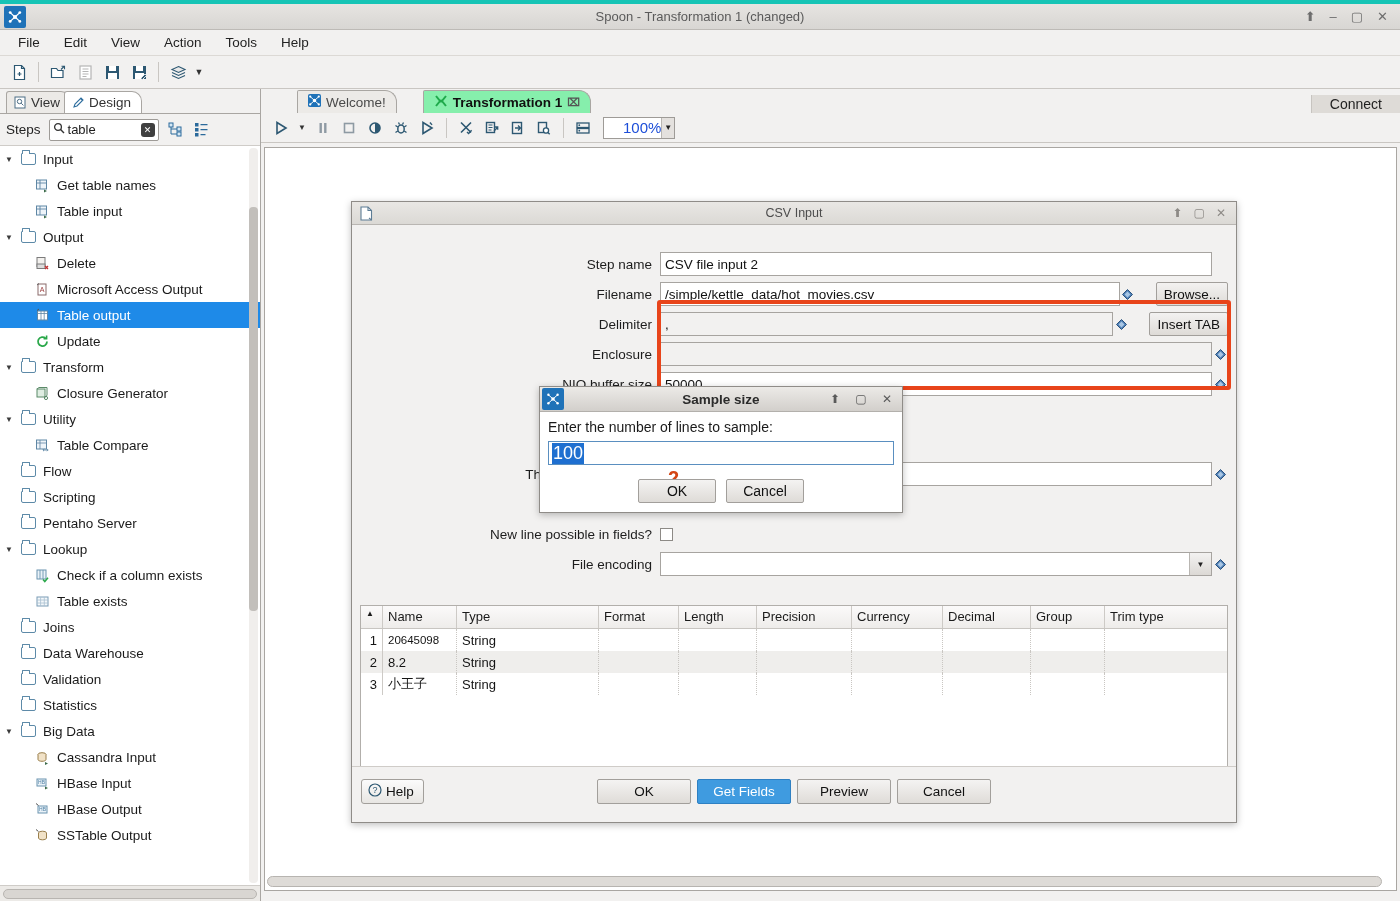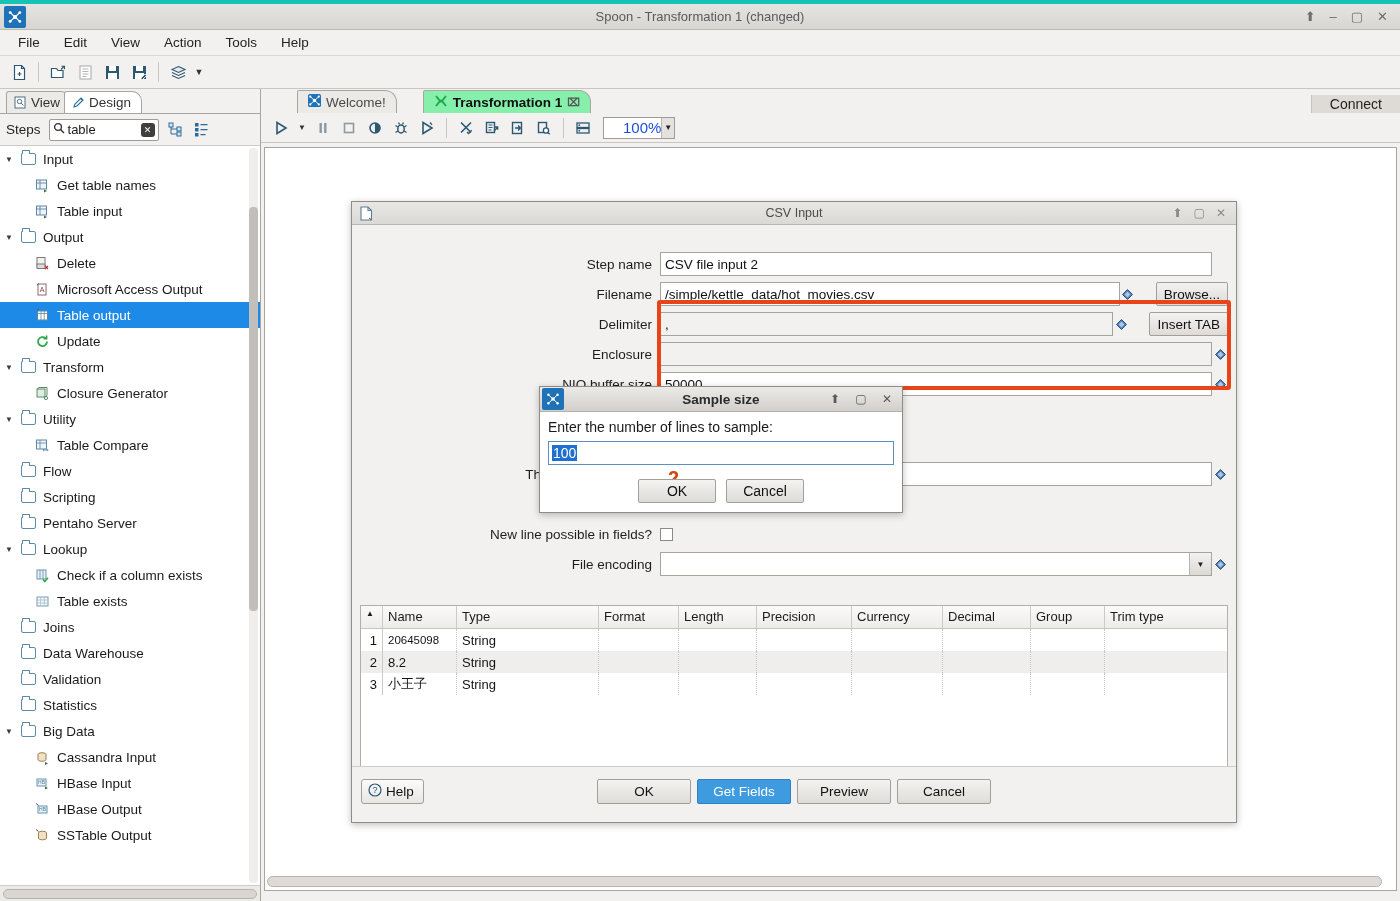--- a/index.html
+++ b/index.html
@@ -191,21 +191,21 @@
   .sdtitle .stx { position:absolute; left:0; right:0; text-align:center; font-size:13.5px;
     font-weight:bold; color:#2b2b2b; }
   .sdtitle .sbt { margin-left:auto; display:flex; gap:8px; align-items:center; padding-right:6px;
     z-index:2; }
   .sbtnbox { width:18px; height:18px; display:flex; align-items:center; justify-content:center;
     color:#5a5a5a; font-size:12px; }
   .sdbody { background:#fff; height:100px; padding:7px 8px 0 8px; position:relative; }
   .sdlabel { font-size:14px; color:#1a1a1a; }
   .sdinput { margin-top:6px; height:24px; border:1px solid #5a8fc0; background:#fff;
     display:flex; align-items:center; padding:0 3px; }
-  .sdinput .selv { background:#1e6fd0; color:#fff; font-size:14px; padding:0 1px; }
+  .sdinput .selv { background:#1e6fd0; color:#fff; font-size:18px; padding:0 1px; }
   .sdbtns { position:absolute; left:0; right:0; bottom:9px; display:flex; justify-content:center; gap:10px; }
   .sdbtn { height:24px; min-width:78px; background:linear-gradient(#f4f3f2,#dedbd7);
     border:1px solid #a29f9b; border-radius:2px; display:flex; align-items:center;
     justify-content:center; font-size:14px; color:#111; }
 </style>
 </head>
 <body>
 
 <div id="app">
 

